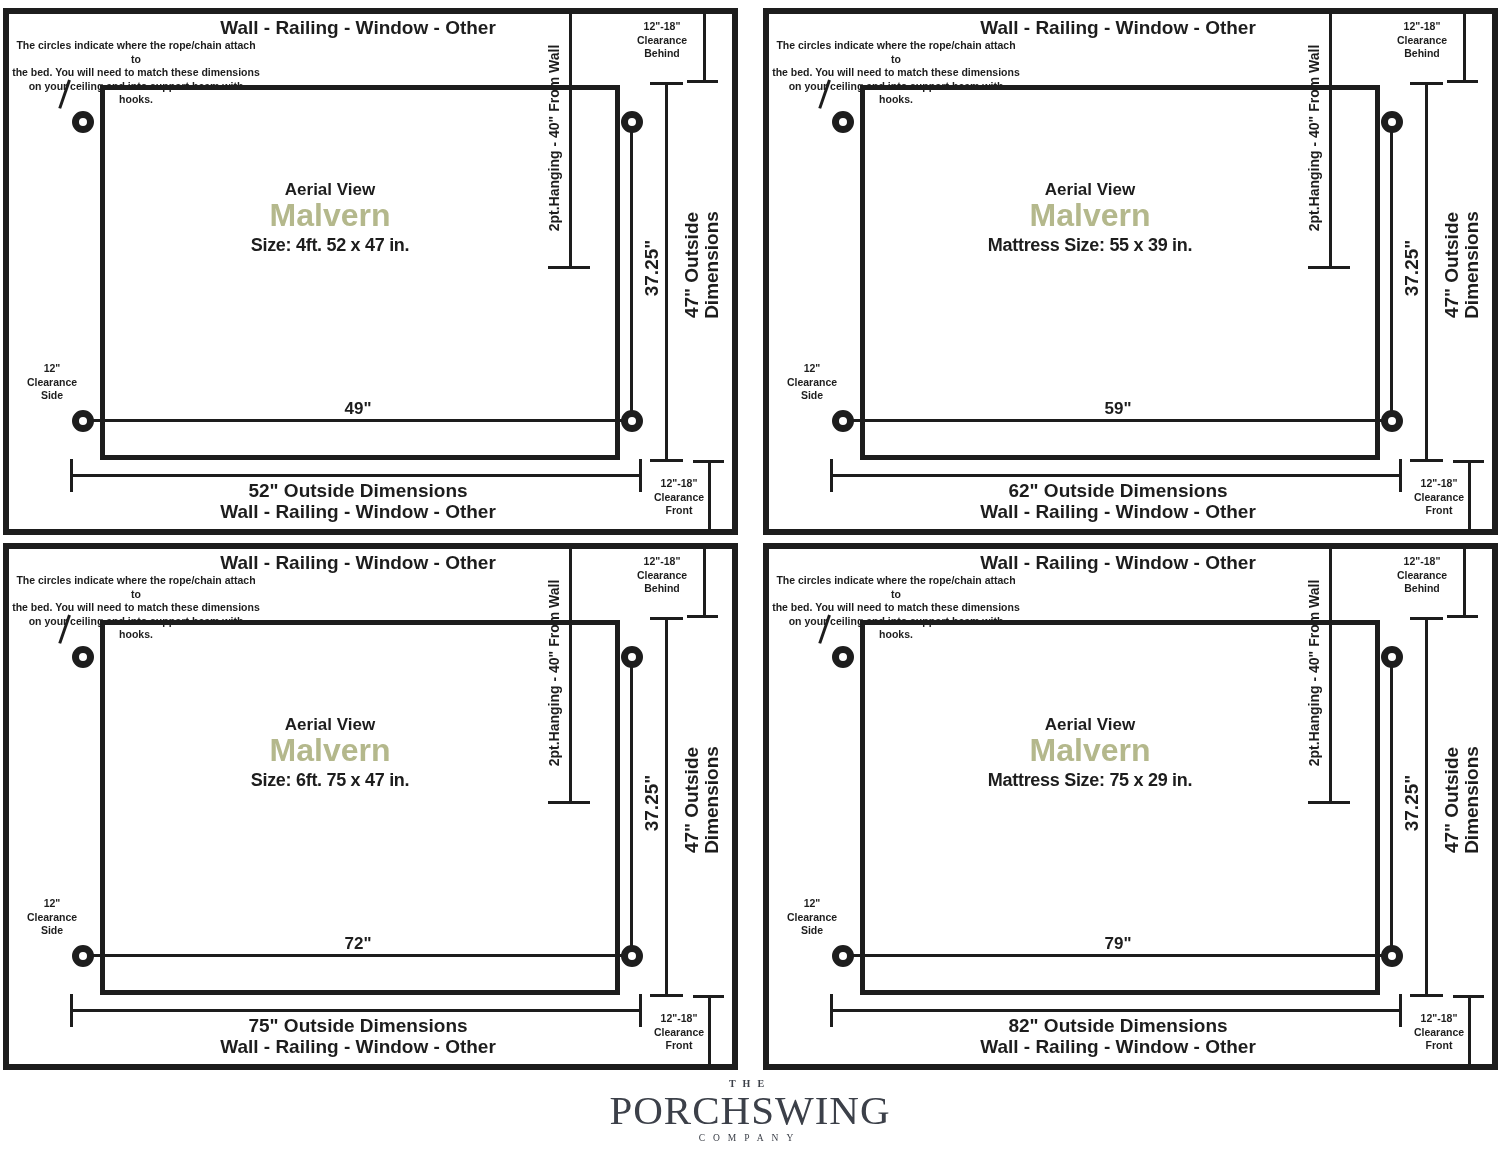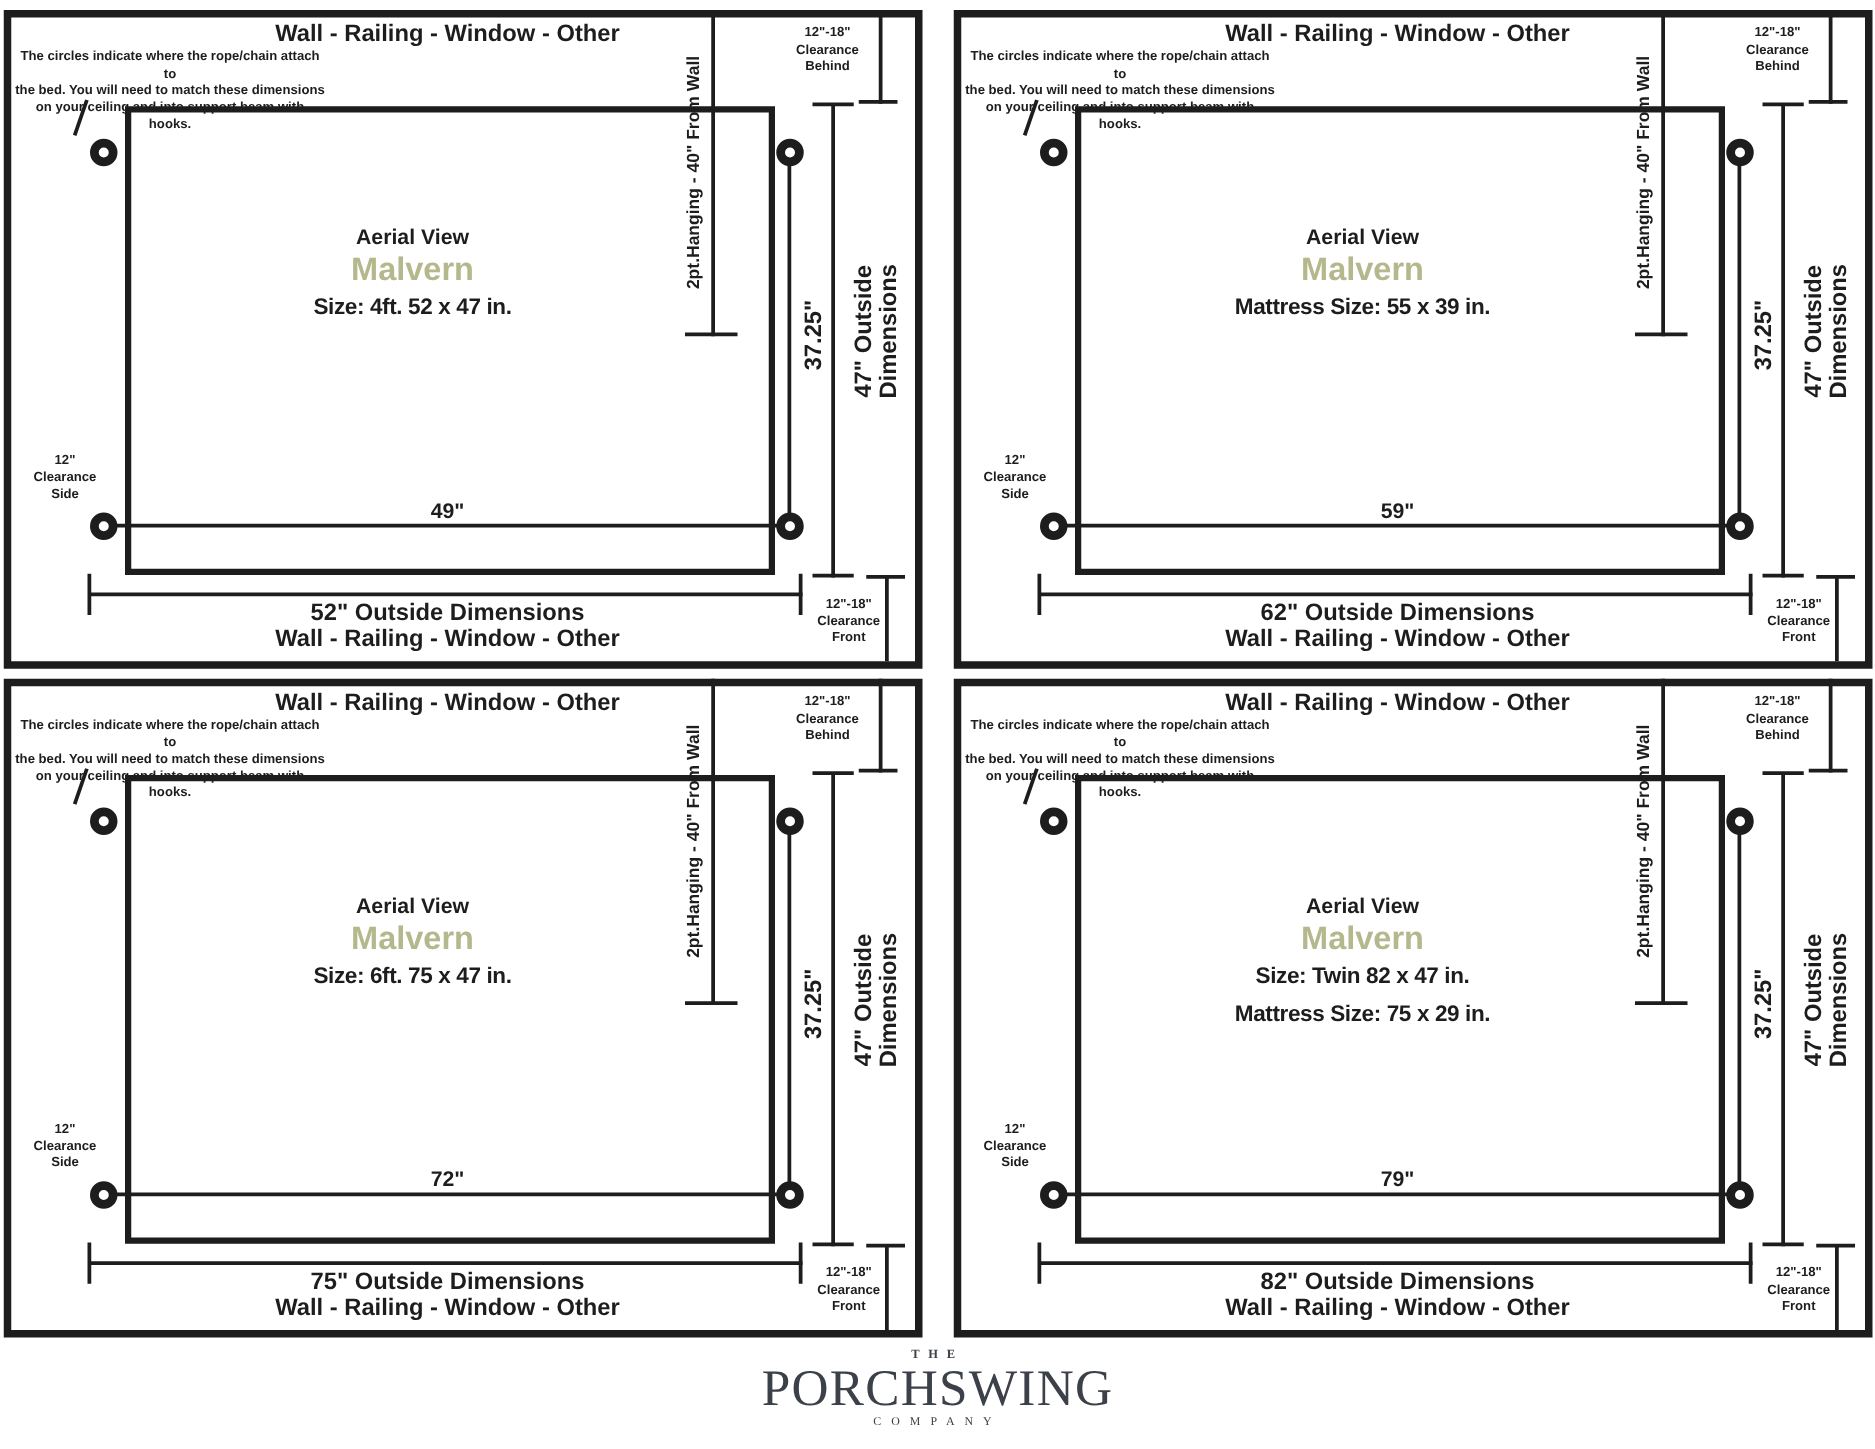--- a/index.html
+++ b/index.html
@@ -16,21 +16,21 @@
   .small{position:absolute;font-size:10.5px;line-height:13.5px;font-weight:700;text-align:center;}
   .vtext{position:absolute;font-weight:700;white-space:nowrap;text-align:center;
          transform:translate(-50%,-50%) rotate(-90deg);}
   .wall-top{left:100px;top:10px;width:510px;}
   .note{left:8px;top:31px;width:250px;}
   .pointer{position:absolute;left:65px;top:72px;width:3px;height:30px;background:#1d1d1d;
            transform:rotate(19deg);transform-origin:50% 0;}
   .bed{position:absolute;left:97px;top:77px;width:520px;height:375px;border:5px solid #1d1d1d;box-sizing:border-box;}
   .center{position:absolute;left:97px;top:172px;width:460px;text-align:center;font-weight:700;}
   .aerial{font-size:17px;line-height:20px;}
-  .model{font-size:26px;line-height:30px;color:#b4b88c;}
+  .model{font-size:32px;line-height:30px;color:#b4b88c;}
   .sizeln{font-size:18px;line-height:31px;letter-spacing:-0.3px;}
   .hook{position:absolute;width:22px;height:22px;box-sizing:border-box;border-radius:50%;
         border:7px solid #1d1d1d;background:#fff;}
   .logo{position:absolute;left:0;width:100%;top:1078px;text-align:center;color:#3c4049;
         font-family:"Liberation Serif",serif;}
   .logo-the{font-size:10px;letter-spacing:7px;font-weight:700;}
   .logo-name{font-size:41px;line-height:42px;letter-spacing:1px;}
   .logo-company{font-size:9.5px;letter-spacing:8px;margin-top:2px;}
 </style>
 </head>
@@ -261,21 +261,20 @@
       <div>the bed. You will need to match these dimensions</div>
       <div>on your ceiling and into support beam with hooks.</div>
     </div>
     <div class="pointer"></div>
 
     <div class="bed"></div>
 
     <div class="center">
       <div class="aerial">Aerial View</div>
       <div class="model">Malvern</div>
-      <div class="sizeln">Size: Twin 82 x 47 in.</div>
       <div class="sizeln">Mattress Size: 75 x 29 in.</div>
     </div>
 
     <div class="line" style="left:566px;top:0;width:3px;height:261px;"></div>
     <div class="line" style="left:545px;top:258px;width:42px;height:3px;"></div>
     <div class="vtext" style="left:551px;top:130px;font-size:14px;">2pt.Hanging - 40" From Wall</div>
 
     <div class="line" style="left:700px;top:0;width:3px;height:75px;"></div>
     <div class="line" style="left:684px;top:72px;width:31px;height:3px;"></div>
     <div class="small" style="left:609px;top:12px;width:100px;">

